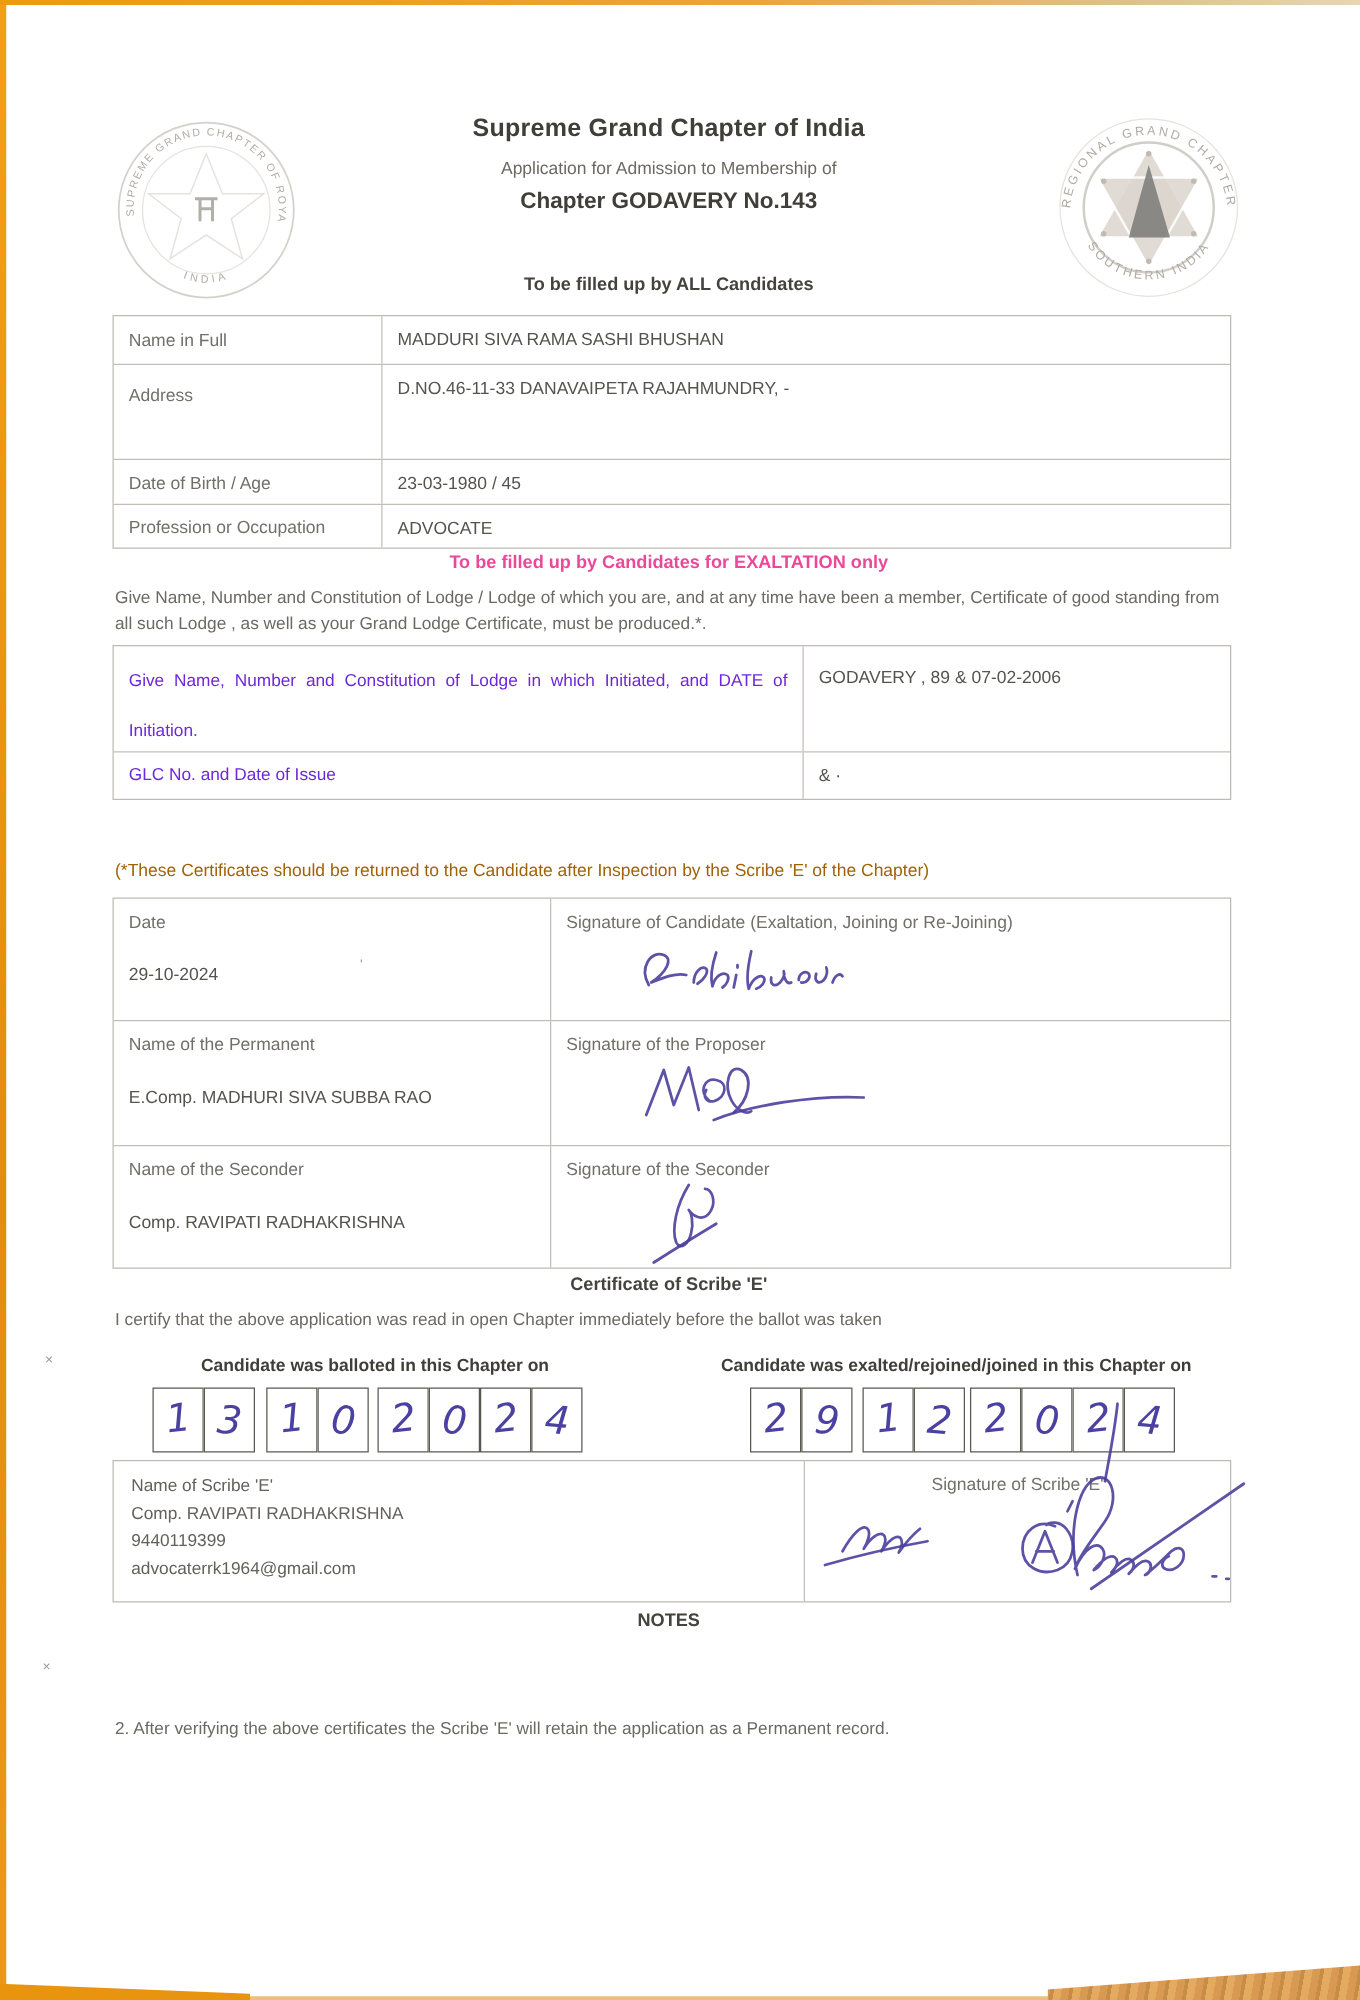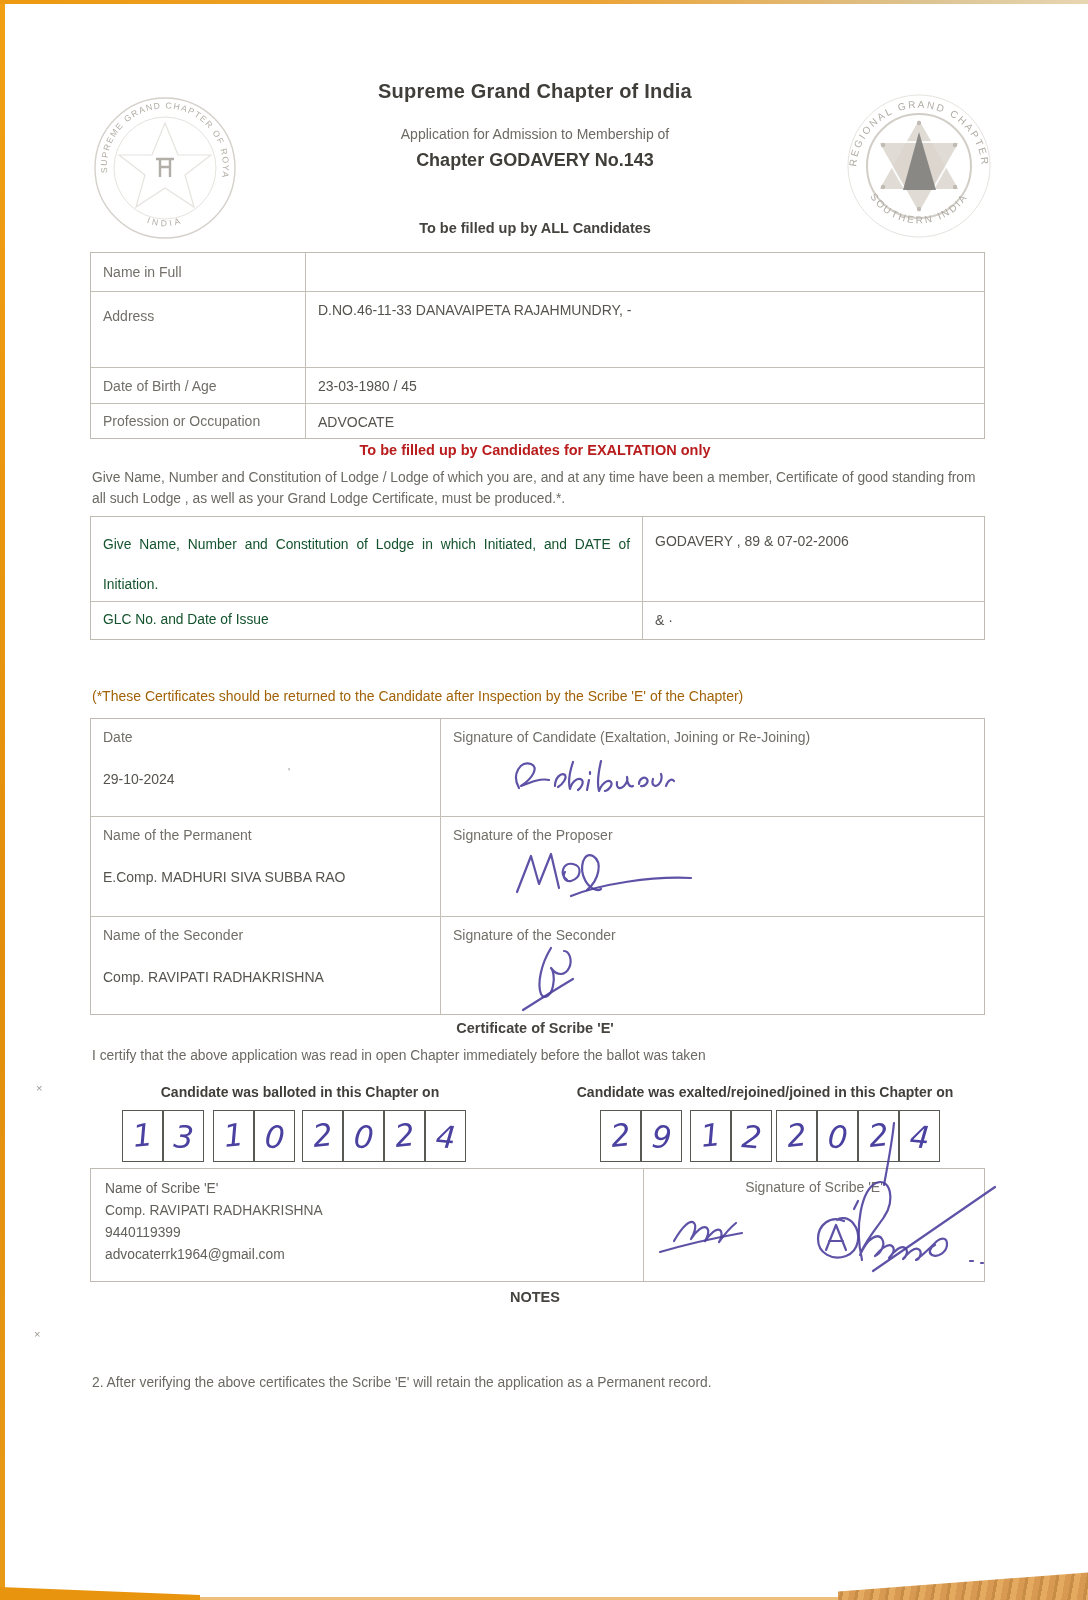--- a/index.html
+++ b/index.html
@@ -11,46 +11,46 @@
   .edge-left  { position:absolute; left:0; top:0; width:5px; height:1600px; background:linear-gradient(#f2a013,#e28e0b 60%,#e89a17); }
   .edge-top   { position:absolute; left:0; top:0; width:1088px; height:4px; background:linear-gradient(to right,#ee9a10,#eca437 55%,#dcc391 85%,#e8d6b2); }
   .edge-bottom-left { position:absolute; left:0; bottom:0; width:200px; height:13px; background:#e8940e; clip-path:polygon(0 0,100% 62%,100% 100%,0 100%); }
   .edge-bottom-line { position:absolute; left:0; bottom:0; width:1088px; height:3px; background:#e5a94f; opacity:.75; }
   .edge-bottom-right { position:absolute; right:0; bottom:0; width:250px; height:30px; clip-path:polygon(0 72%,100% 8%,100% 100%,0 100%);
       background:repeating-linear-gradient(100deg,#d89a52 0 6px,#c78c45 6px 9px,#e3aa60 9px 15px); }
 
   .center { text-align:center; }
   .abs { position:absolute; }
 
-  .doc-title    { left:80px; top:80px;  width:910px; font-size:20px; font-weight:bold; color:#403e39; letter-spacing:.2px; }
+  .doc-title    { left:80px; top:92px;  width:910px; font-size:20px; font-weight:bold; color:#403e39; letter-spacing:.2px; }
   .doc-subtitle { left:80px; top:126px; width:910px; font-size:14px; color:#6b6962; }
   .doc-chapter  { left:80px; top:150px; width:910px; font-size:18px; font-weight:bold; color:#403e39; }
   .all-heading  { left:80px; top:220px; width:910px; font-size:14.5px; font-weight:bold; color:#45433e; }
 
   .seal { position:absolute; opacity:.85; }
   .seal-left  { left:90px;  top:93px; }
   .seal-right { left:841px; top:90px; }
 
   
   .tbl { position:absolute; left:90px; width:895px; border:1px solid #bfbbb3; background:rgba(255,255,255,.0); }
   .trow { display:flex; border-top:1px solid #c3bfb7; }
   .trow:first-child { border-top:none; }
   .tcell { padding:10px 12px; }
   .lbl { color:#716f68; font-size:14px; }
   .val { color:#55534d; font-size:14px; }
 
   .t1 { top:252px; }
   .t1 .c-label { width:215px; border-right:1px solid #c3bfb7; display:flex; align-items:center; }
   .t1 .c-value { flex:1; }
 
-  .exalt-heading { left:80px; top:442px; width:910px; font-size:14.5px; font-weight:bold; color:#b91c1c; }
+  .exalt-heading { left:80px; top:442px; width:910px; font-size:14.5px; font-weight:bold; color:#ec4899; }
   .exalt-intro   { left:92px; top:467px; width:890px; font-size:13.8px; color:#6b6962; line-height:21px; }
 
   .t2 { top:516px; }
-  .t2 .c-label { width:552px; border-right:1px solid #c3bfb7; color:#14532d; font-size:13.8px; }
+  .t2 .c-label { width:552px; border-right:1px solid #c3bfb7; color:#6d28d9; font-size:13.8px; }
   .t2 .c-value { flex:1; font-size:14px; color:#55534d; }
   .t2 .just { text-align:justify; line-height:40px; padding-top:8px; }
 
   .footnote { left:92px; top:688px; width:890px; font-size:14px; color:#a16207; }
 
   .t3 { top:718px; }
   .t3 .c-left  { width:350px; border-right:1px solid #c3bfb7; }
   .t3 .c-right { flex:1; }
   .t3 .row-a { height:97px; } .t3 .row-b { height:100px; } .t3 .row-c { height:98px; }
   .t3 .line2 { margin-top:26px; }
@@ -142,20 +142,21 @@
   </svg>
 
   <div class="abs doc-title center">Supreme Grand Chapter of India</div>
   <div class="abs doc-subtitle center">Application for Admission to Membership of</div>
   <div class="abs doc-chapter center">Chapter GODAVERY No.143</div>
   <div class="abs all-heading center">To be filled up by ALL Candidates</div>
 
   <div class="tbl t1">
     <div class="trow" style="height:38px">
       <div class="tcell c-label lbl">Name in Full</div>
+      <div class="tcell c-value val">MADDURI SIVA RAMA SASHI BHUSHAN</div>
     </div>
     <div class="trow" style="height:76px">
       <div class="tcell c-label lbl" style="align-items:flex-start;padding-top:16px">Address</div>
       <div class="tcell c-value val">D.NO.46-11-33 DANAVAIPETA RAJAHMUNDRY, -</div>
     </div>
     <div class="trow" style="height:36px">
       <div class="tcell c-label lbl">Date of Birth / Age</div>
       <div class="tcell c-value val">23-03-1980 / 45</div>
     </div>
     <div class="trow" style="height:35px">

